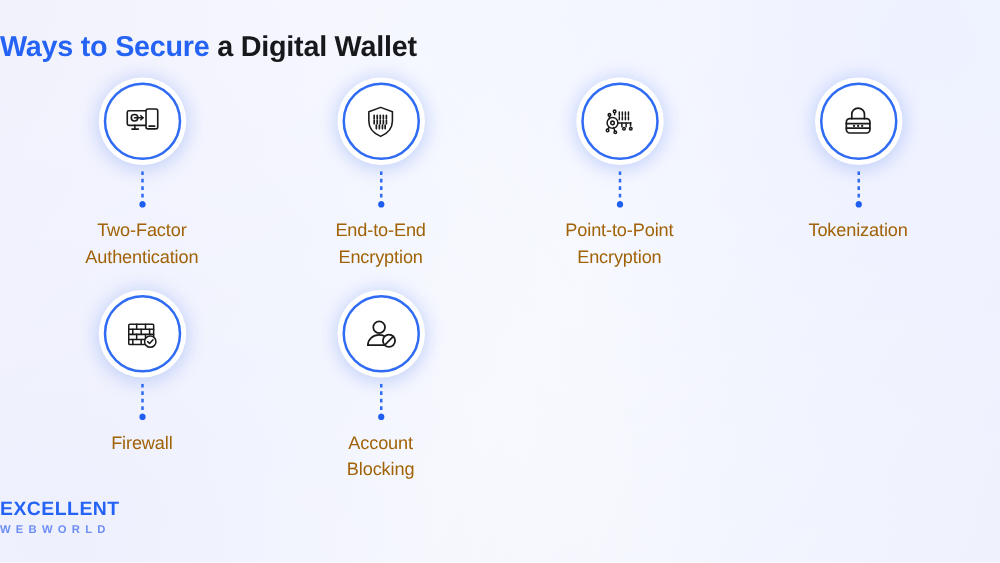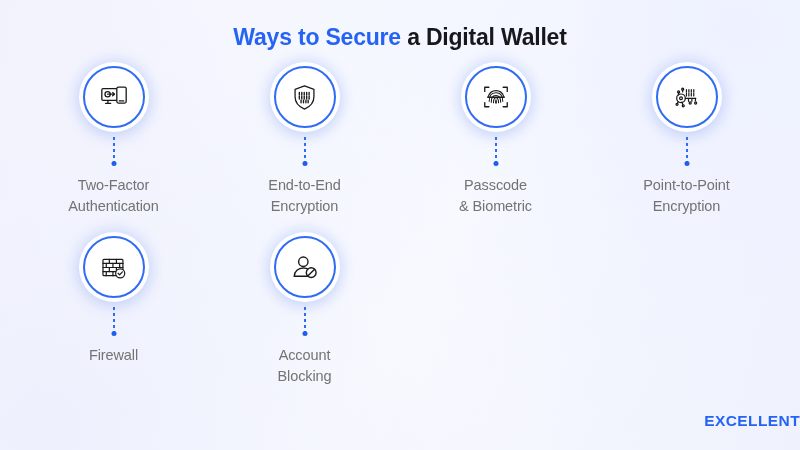--- a/index.html
+++ b/index.html
@@ -18,21 +18,21 @@
 
   .canvas {
     position: relative;
     width: 800px; height: 450px;
   }
 
   
   .title {
     position: absolute;
     top: 24px; left: 0; right: 0;
-    text-align: center;
+    text-align: left;
     font-size: 23px;
     font-weight: bold;
     letter-spacing: -0.2px;
     color: #17181c;
     white-space: nowrap;
   }
   .title .accent { color: #2563f5; }
 
   
   .grid {
@@ -88,31 +88,31 @@
     width: 5px; height: 5px;
     border-radius: 50%;
     background: #1f5ef0;
   }
 
   .label {
     margin-top: 12px;
     text-align: center;
     font-size: 14.5px;
     line-height: 1.42;
-    color: #737373;
+    color: #a16207;
     letter-spacing: -0.1px;
     white-space: pre-line;
   }
 
   
   .logo {
     position: absolute;
     left: 0; right: 0;
     bottom: 22px;
-    text-align: right;
+    text-align: left;
     line-height: 1;
   }
   .logo-main {
     font-size: 15.5px;
     font-weight: bold;
     color: #2563f5;
     letter-spacing: 0.4px;
   }
   .logo-sub {
     margin-top: 4px;
@@ -163,40 +163,20 @@
               <path d="M12.2 18.9v3M14.9 18.9v3M17.6 18.9v3M20 18.9v3"></path>
             </g>
           </svg>
         </span>
       </div>
       <div class="connector"></div>
       <div class="label">End-to-End
 Encryption</div>
     </div>
 
-    <div class="item">
-      <div class="badge">
-        <span>
-          <svg width="30" height="30" viewBox="0 0 32 32" fill="none" stroke="#1a1a1a" stroke-width="1.4" stroke-linecap="round" stroke-linejoin="round">
-            <path d="M4 10V5.6h4.4M28 10V5.6h-4.4M4 22v4.4h4.4M28 22v4.4h-4.4"></path>
-            <g stroke-width="1.15">
-              <path d="M11 21.6c0-4 .6-7.2 5-7.2s5 3.2 5 7.2"></path>
-              <path d="M13.3 22.2c0-3.1.3-5.4 2.7-5.4s2.7 2.3 2.7 5.4"></path>
-              <path d="M15.6 22.4c0-2.2 0-3.3.4-3.3s.4 1.1.4 3.3"></path>
-              <path d="M8.8 20.6c0-5.6 1.6-9.2 7.2-9.2s7.2 3.6 7.2 9.2"></path>
-              <path d="M7.6 15.6c1.5-4.3 4.5-6.4 8.4-6.4 3.9 0 6.9 2.1 8.4 6.4"></path>
-            </g>
-            <path d="M7.2 16.3h17.6" stroke-width="1.5"></path>
-          </svg>
-        </span>
-      </div>
-      <div class="connector"></div>
-      <div class="label">Passcode
-&amp; Biometric</div>
-    </div>
 
 
     <div class="item">
       <div class="badge">
         <span>
           <svg width="30" height="30" viewBox="0 0 32 32" fill="none" stroke="#1a1a1a" stroke-width="1.3" stroke-linecap="round" stroke-linejoin="round">
             <circle cx="9.6" cy="17.4" r="4.6"></circle>
             <circle cx="9.6" cy="17.4" r="1.5"></circle>
             <path d="M14.2 17.4h11.2"></path>
             <path d="M17.6 17.4v3.2M21.2 17.4v3.2M25 17.4v2.6"></path>
@@ -213,20 +193,36 @@
             <path d="M7 11.7v2.1M11.4 8.7v1.8"></path>
             <path d="M6.6 21.2l-.9 1.6M10.6 21.4l1 2.9"></path>
           </svg>
         </span>
       </div>
       <div class="connector"></div>
       <div class="label">Point-to-Point
 Encryption</div>
     </div>
 
+    <div class="item">
+      <div class="badge">
+        <span>
+          <svg width="29" height="29" viewBox="0 0 32 32" fill="none" stroke="#1a1a1a" stroke-width="1.5" stroke-linecap="round" stroke-linejoin="round">
+            <path d="M10.4 13.2V9.4a5.6 5.6 0 0 1 11.2 0v3.8"></path>
+            <rect x="5.6" y="13.2" width="20.8" height="12.6" rx="3"></rect>
+            <path d="M5.6 17.6h20.8M5.6 21.6h20.8"></path>
+            <circle cx="12.4" cy="19.6" r="1" fill="#1a1a1a" stroke="none"></circle>
+            <circle cx="16" cy="19.6" r="1" fill="#1a1a1a" stroke="none"></circle>
+            <circle cx="19.6" cy="19.6" r="1" fill="#1a1a1a" stroke="none"></circle>
+          </svg>
+        </span>
+      </div>
+      <div class="connector"></div>
+      <div class="label">Tokenization</div>
+    </div>
 
     <div class="item">
       <div class="badge">
         <span>
           <svg width="29" height="29" viewBox="0 0 32 32" fill="none" stroke="#1a1a1a" stroke-width="1.35" stroke-linecap="round" stroke-linejoin="round">
             <rect x="4.4" y="7" width="22" height="18" rx="1"></rect>
             <path d="M4.4 11.5h22M4.4 16h22M4.4 20.5h22"></path>
             <path d="M11.4 7v4.5M19.2 7v4.5"></path>
             <path d="M8 11.5V16M15.4 11.5V16M22.8 11.5V16"></path>
             <path d="M11.4 16v4.5M19.2 16v4.5"></path>
@@ -254,15 +250,16 @@
       </div>
       <div class="connector"></div>
       <div class="label">Account
 Blocking</div>
     </div>
 
   </div>
 
   <div class="logo">
     <div class="logo-main">EXCELLENT</div>
+    <div class="logo-sub">WEBWORLD</div>
   </div>
 
 </div>
 
 </body></html>

